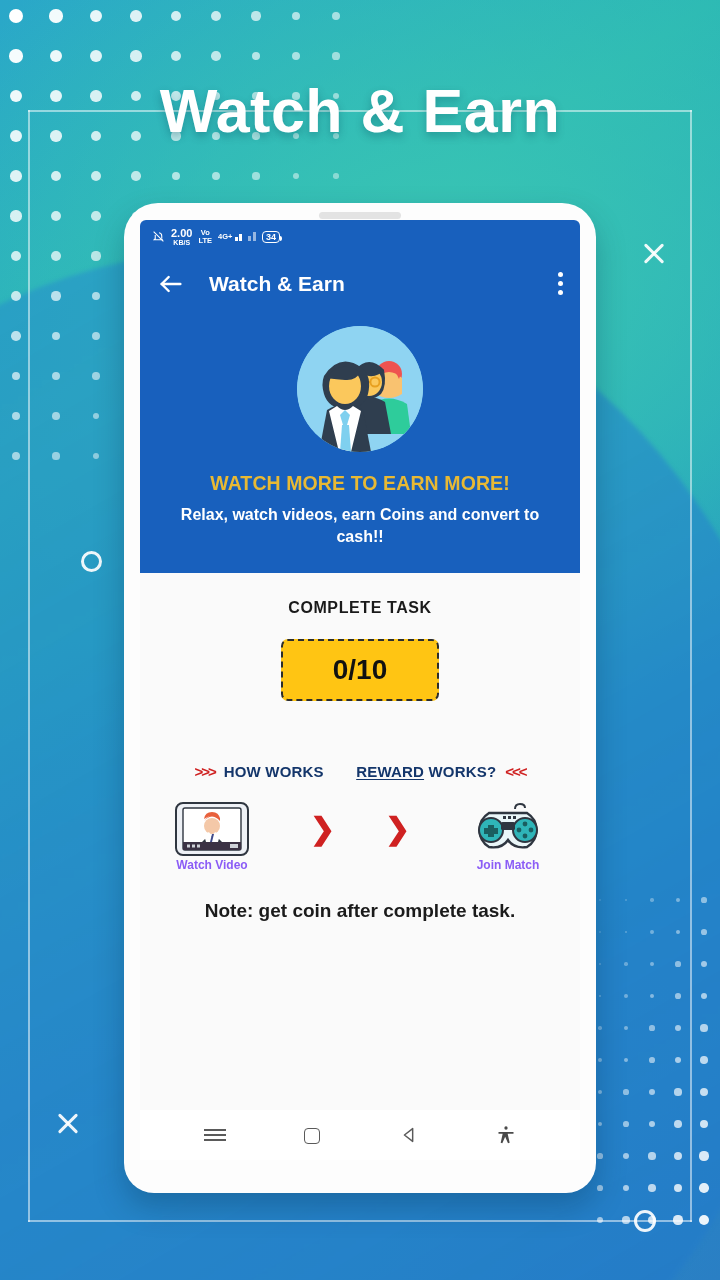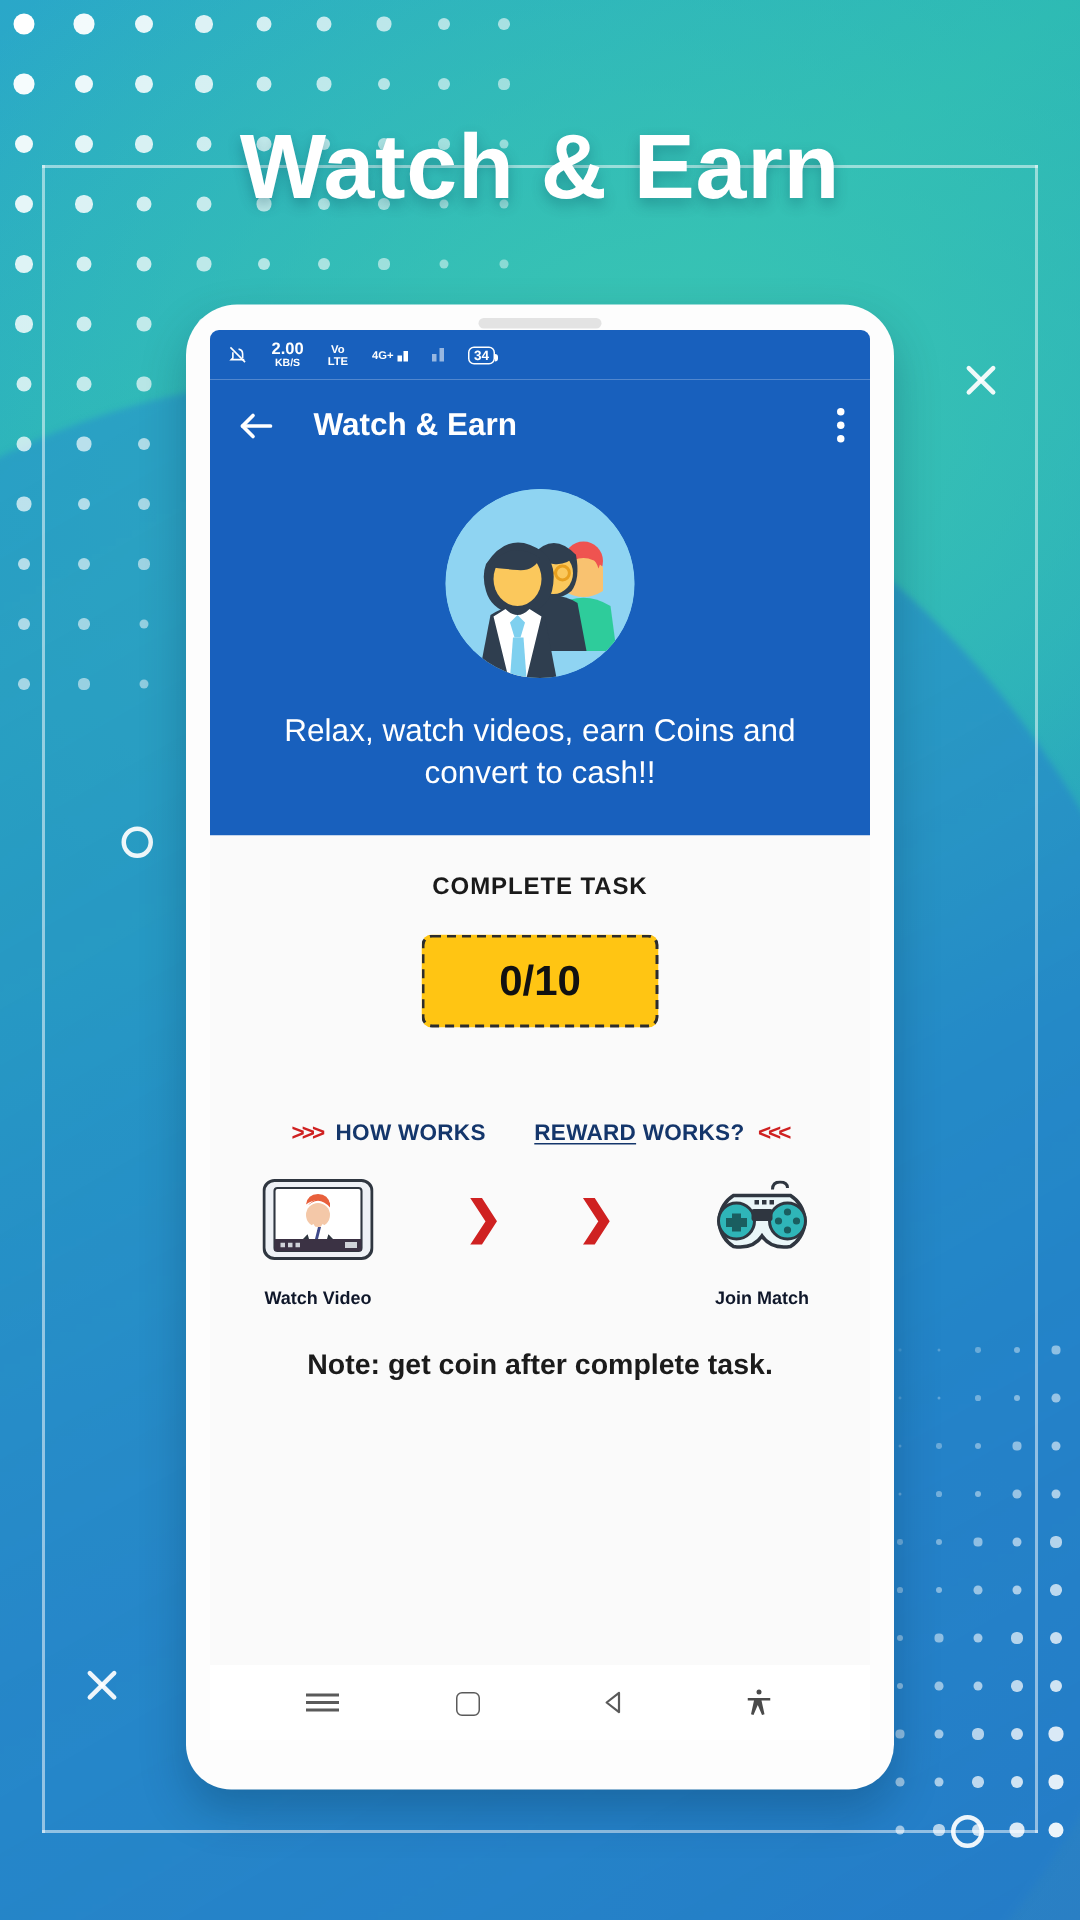--- a/index.html
+++ b/index.html
@@ -70,21 +70,21 @@
     position:relative;
   }
 
   
   #statusbar{
     height:33px; background:#1860bd; color:#fff;
     display:flex; align-items:center; padding:0 12px;
     font-size:14px; font-weight:bold;
   }
   #statusbar .left{ display:flex; align-items:center; gap:8px; flex:1; }
-  #statusbar .right{ display:flex; align-items:center; gap:16px; }
+  #statusbar .right{ display:flex; align-items:center; gap:6px; }
   .sb-clock{ font-size:14.5px; letter-spacing:.2px; margin-right:3px; }
   .sb-appicon{ width:14px; height:14px; border:1.6px solid #fff; border-radius:4px; position:relative; }
   .sb-appicon.ig::after{ content:""; position:absolute; left:3px; top:3px; width:5px; height:5px;
      border:1.5px solid #fff; border-radius:50%; }
   .sb-appicon.rnd{ border-radius:50%; }
   .sb-appicon.rnd::after{ content:""; position:absolute; left:3.4px; top:3px; width:4px; height:5px;
      border:1.4px solid #fff; border-radius:2px; }
   .sb-appicon.sq::after{ content:""; position:absolute; left:3.4px; top:2.4px; width:4.5px; height:6px;
      background:#fff; border-radius:1px; }
   .sb-dot{ width:4px; height:4px; border-radius:50%; background:#fff; }
@@ -118,22 +118,23 @@
   #hero{ background:#1860bd; padding:12px 20px 26px; text-align:center; }
   #hero-avatar{
     width:126px; height:126px; border-radius:50%; margin:0 auto;
     background:#8fd4f2; position:relative; overflow:hidden;
   }
   #hero-title{
     color:#e8b934; font-size:19.5px; font-weight:bold; margin-top:20px;
     letter-spacing:.1px;
   }
   #hero-sub{
-    color:#fff; font-size:21px; margin-top:22px; line-height:1.35;
+    color:#fff; font-size:16px; margin-top:9px; line-height:1.35;
     padding:0 6px;
+    font-weight:bold;
   }
 
   
   #appbody{ background:#fafafa; padding:26px 20px 0; text-align:center; height:563px; }
   #complete-task-label{ font-size:16px; font-weight:bold; color:#1a1a1a; letter-spacing:.6px; }
   #task-badge{
     width:158px; height:62px; margin:22px auto 0;
     background:#ffc513; border:2.5px dashed #2c2c2c; border-radius:7px;
     display:flex; align-items:center; justify-content:center;
     font-size:28px; font-weight:bold; color:#111;
@@ -143,21 +144,21 @@
     margin-top:62px; display:flex; align-items:center; justify-content:center; gap:9px;
     font-size:15px; font-weight:bold; color:#14366b; letter-spacing:.2px;
   }
   #reward-heading .chev{ color:#cf2121; font-size:15px; letter-spacing:-2px; font-weight:bold; }
   #reward-heading u{ text-decoration:underline; text-underline-offset:2px;padding-left:28px; }
 
   #steps{ display:flex; align-items:flex-start; justify-content:space-between;
      margin-top:20px; padding:0 4px; }
   .step{ width:96px; text-align:center; }
   .step .art{ height:58px; display:flex; align-items:center; justify-content:center; }
-  .step .cap{ margin-top:16px; font-size:12px; font-weight:bold; color:#0f172a; }
+  .step .cap{ margin-top:0; font-size:12px; font-weight:bold; color:#8b5cf6; }
   .arrow{ color:#cf2121; font-size:30px; font-weight:bold; line-height:58px; }
 
   #wait-button{
     margin:56px 0 0; height:52px; border-radius:6px;
     background:linear-gradient(#1f72cd,#1564c0);
     color:#fff; font-size:19px; font-weight:bold;
     display:flex; align-items:center; justify-content:center;
     letter-spacing:.3px; cursor:pointer;
   }
   #note-text{ margin-top:28px; font-size:19px; font-weight:bold; color:#1b1b1b; }
@@ -442,20 +443,21 @@
 
           <path d="M27 50 q16 -24 38 -8 q10 8 6 26 q-4 14 -22 16 q-18 -2 -22 -16 q-3 -10 0 -18z" fill="#2f3e4f"></path>
           <ellipse cx="48" cy="60" rx="16" ry="18" fill="#fbc85c"></ellipse>
           <path d="M29 52 q14 -19 34 -6 q-4 9 -15 8 q-12 -1 -19 -2z" fill="#2f3e4f"></path>
           <path d="M30 84 q18 -12 36 0 l8 42 -52 0z" fill="#2f3e4f"></path>
           <path d="M40 80 q8 8 16 0 l8 5 -10 41 -12 0 -10 -41z" fill="#ffffff"></path>
           <path d="M48 84 l5 5 -3 10 -4 0 -3 -10z" fill="#7fd0ef"></path>
           <path d="M45 99 h7 l2 27 -11 0z" fill="#7fd0ef"></path>
         </svg>
       </div>
+      <div id="hero-title">WATCH MORE TO EARN MORE!</div>
       <div id="hero-sub">Relax, watch videos, earn Coins and convert to cash!!</div>
     </div>
 
     <div id="appbody">
 
       <div id="complete-task-label">COMPLETE TASK</div>
 
       <div id="task-badge">0/10</div>
 
       <div id="reward-heading">

